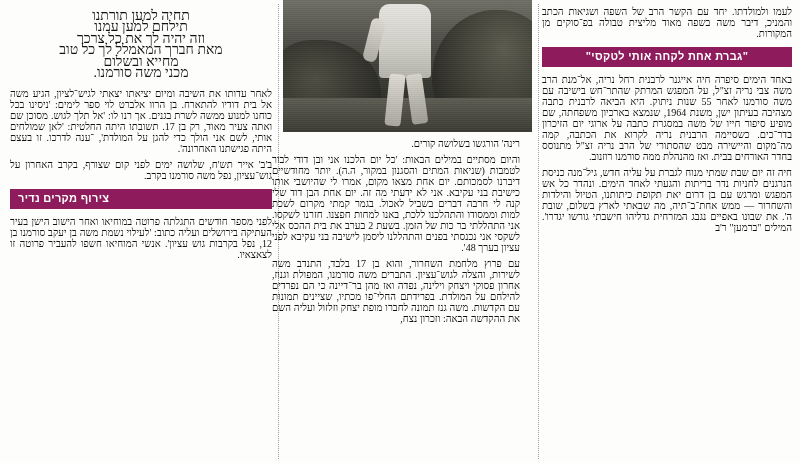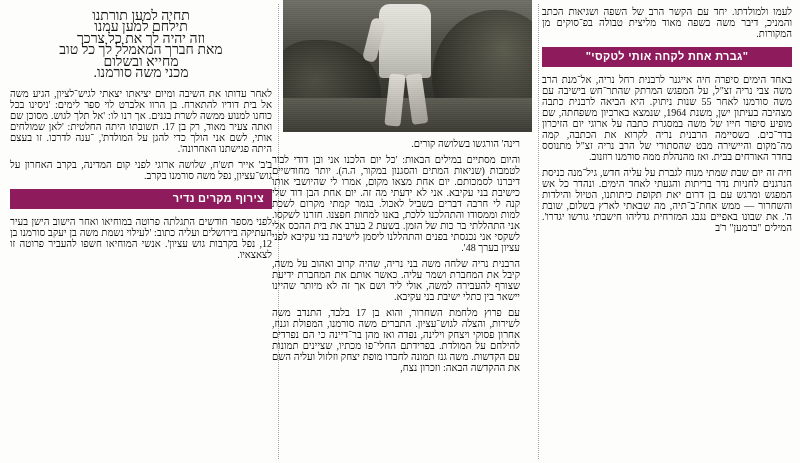--- a/index.html
+++ b/index.html
@@ -84,21 +84,21 @@
     font-family: "Liberation Sans", sans-serif;
     font-weight: bold;
     font-size: 11px;
     line-height: 17px;
     padding: 1px 8px 2px 8px;
     margin: 8px 0 7px 0;
     text-align: center;
     letter-spacing: 0.3px;
   }
   .headbar.wide {
-    text-align: right;
+    text-align: left;
   }
 
   
   .photo {
     position: absolute;
     top: 0;
     right: 268px;
     width: 249px;
     height: 132px;
     background: #2b2b28;
@@ -193,35 +193,34 @@
 
     <div class="headbar">"גברת אחת לקחה אותי לטקסי"</div>
 
     <p class="para">באחד הימים סיפרה חיה אייגנר לרבנית רחל נריה, אל־מנת הרב משה צבי נריה זצ"ל, על המפגש המרתק שהתר־חש בישיבה עם משה סורמנו לאחר 55 שנות ניתוק. היא הביאה לרבנית כתבה מצהיבה בעיתון ישן, משנת 1964, שנמצא בארכיון משפחתה, שם מופיע סיפור חייו של משה במסגרת כתבה על ארוגי יום הזיכרון בדר־כים. כשסיימה הרבנית נריה לקרוא את הכתבה, קמה מה־מקום והיישירה מבט שהסתורי של הרב נריה זצ"ל מתנוסס בחדר האורחים בבית. ואז מהנהלת ממה סורמנו רוזנוב.</p>
     <p class="para">חיה זה יום שבת שמתי מנוח לגברת על עליה חדש, גיל־מנה כניסת הנרגנים לחניות נדר בריתות והגעתי לאחד הימים. ונהדר כל אש המפגש ומרגש עם בן דרום יאת תקופת כיתותנו, הטיול והילדות והשחרור — ממש אחת־ב־תיה, מה שבאתי לארץ בשלום, שובת ה'. את שבונו באפיים נגבג המזרחית גדליהו חישבתי גורשו יגדרו'. המילים "ברמען" ר'ב</p>
   </div>
 
   <div class="col col-mid" style="padding-top:138px;">
     <p class="para first">רינה' הורגשו בשלושה קורים.</p>
     <p class="para">והיום מסתיים במילים הבאות: 'כל יום הלכנו אני ובן דודי לבור לטמבות (שניאות המתים והסגנון במקור, ה.ה). יותר מחודשיים דיברנו לסמכותם. יום אחת מצאו מקום, אמרו לי שהיושבי אותו כישיבת בני עקיבא. אני לא ידעתי מה זה. יום אחת הבן דוד שלי קנה לי חרבה דברים בשביל לאכול. בגמר קמתי מקרום לשכת למות וממסודו והתהלכנו ללכת, באנו למחות חפצנו. חזרנו לשקסו. אני התהללתי בר כות של הזמן. בשעת 2 בערב את בית ההכס אלי לשקסי אני נכנסתי בפנים והתהללנו ליסמן לישיבה בני עקיבא לפני עציון בערך 48'.</p>
-    <p class="para">הרבנית נריה שלחה משה בני נריה, שהיה קרוב ואהוב על משה, קיבל את המחברת ושמר עליה. כאשר אותם את המחברת ידיעת שצורף להעבירה למשה, אולי ליד ושם אך זה לא מיותר שהיינו יישאר בין כתלי ישיבת בני עקיבא.</p>
     <p class="para">עם פרוץ מלחמת השחרור, והוא בן 17 בלבד, התנדב משה לשירות, והצלה לגוש־עציון. התברים משה סורמנו, המפולת וגנוז, אחרון פסוקי ויצחק וילינה, נפדה ואז מהן בר־דיינה כי הם נפרדים להילחם על המולדת. בפרידתם החלי־פו מכתיו, שציינים תמונות עם הקדשות. משה גנז תמונה לחברו מופת יצחק וזלזול ועליה השם את ההקדשה הבאה: וזכרון נצח,</p>
   </div>
 
   <div class="col col-left">
     <div class="verse">
       <div>תחיה למען תורתנו</div>
       <div>תילחם למען עמנו</div>
       <div>וזה יהיה לך את כל צרכך</div>
       <div>מאת חברך המאמלל לך כל טוב</div>
       <div>מחייא ובשלום</div>
       <div>מכני משה סורמנו.</div>
     </div>
 
     <p class="para">לאחר עדותו את השיבה ומיום יציאתו יצאתי לגיש־לציון, הגיע משה אל בית דודיו להתארח. בן הרוו אלברט לוי ספר לימים: 'ניסינו בכל כוחנו למנוע ממשה לשרת בגנים. אך רנו לו: 'אל תלך לגוש. מסוכן שם ואתה צעיר מאוד, רק בן 17. תשובתו היתה החלטית: 'לאן שמולחים אותי, לשם אני הולך כדי להגן על המולדת', ־ענה לדרכו. זו בעצם היתה פגישתנו האחרונה'.</p>
-    <p class="para">ב'ב' אייר תש'ח, שלושה ארוגי לפני קום המדינה, בקרב האחרון על גוש־עציון, נפל משה סורמנו בקרב.</p>
+    <p class="para">ב'ב' אייר תש'ח, שלושה ימים לפני קום שצורף, בקרב האחרון על גוש־עציון, נפל משה סורמנו בקרב.</p>
 
     <div class="headbar wide">צירוף מקרים נדיר</div>
 
     <p class="para">לפני מספר חודשים התגלתה פרוטה במוחיאו ואחר הישוב הישן בעיר העתיקה בירושלים ועליה כתוב: 'לעילוי נשמת משה בן יעקב סורמנו בן 12, נפל בקרבות גוש עציון'. אנשי המוחיאו חשפו להעביר פרוטה זו לצאצאיו.</p>
   </div>
 
 </div>
 
 </body></html>

